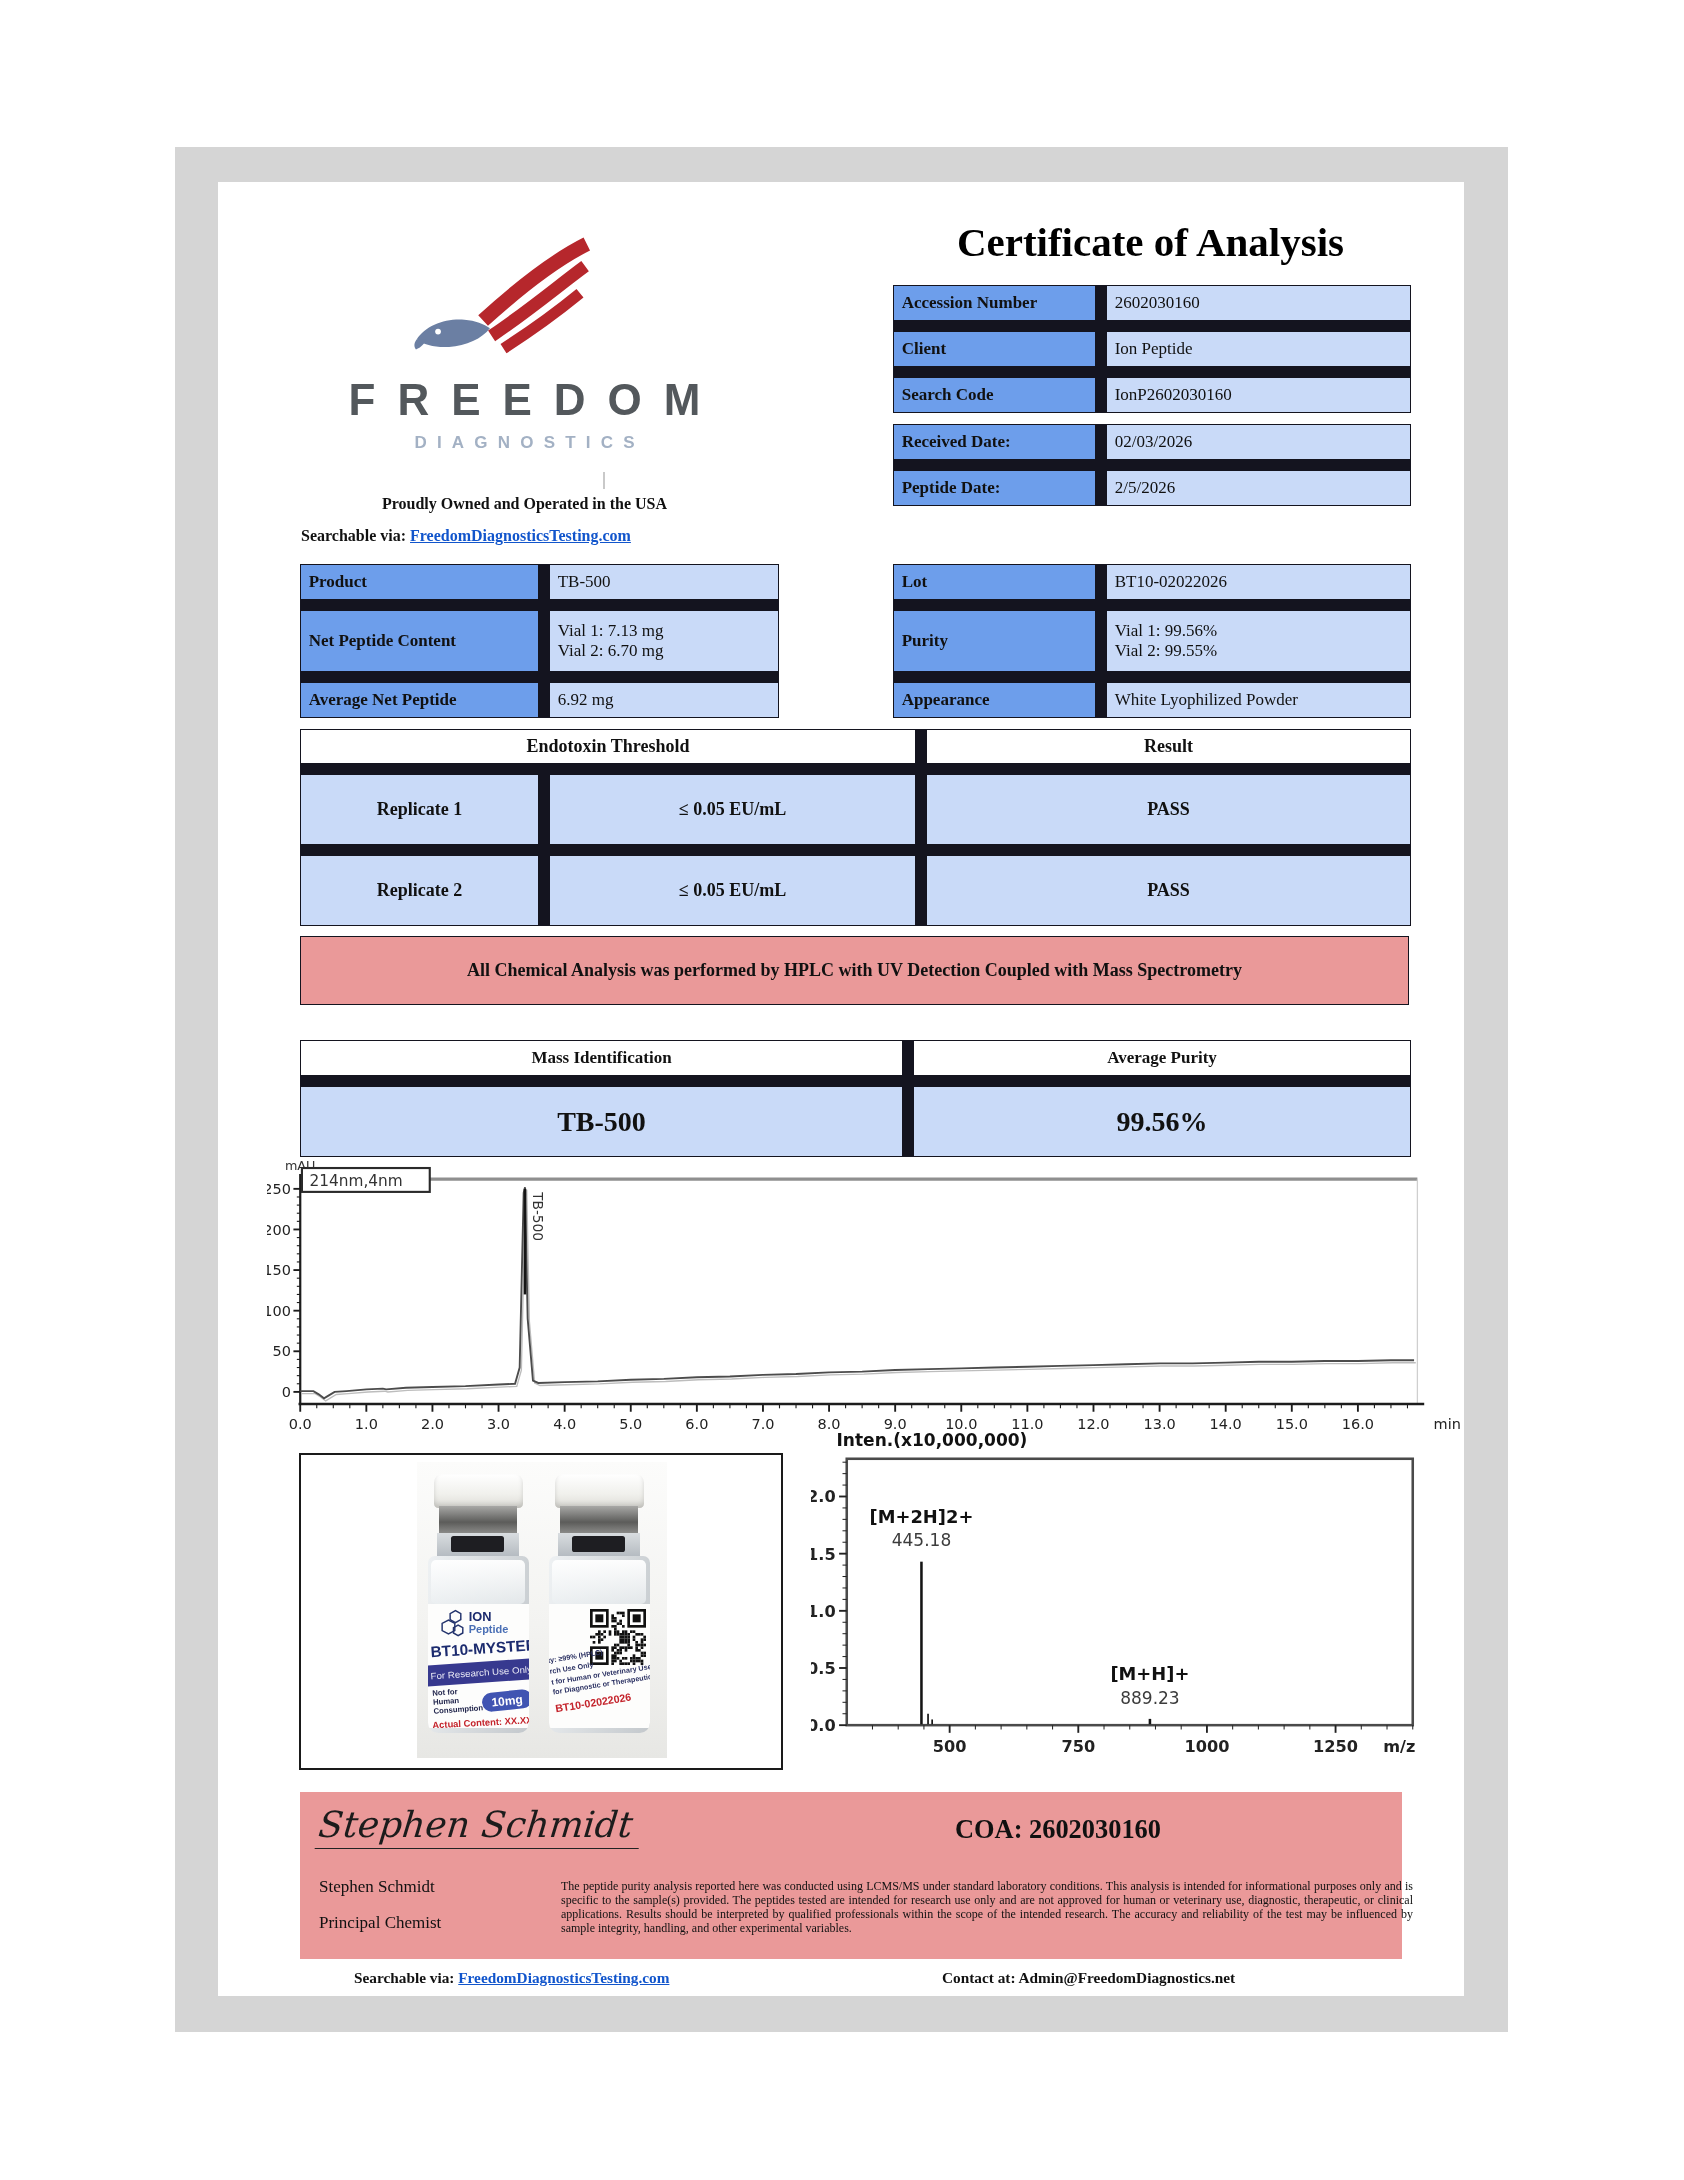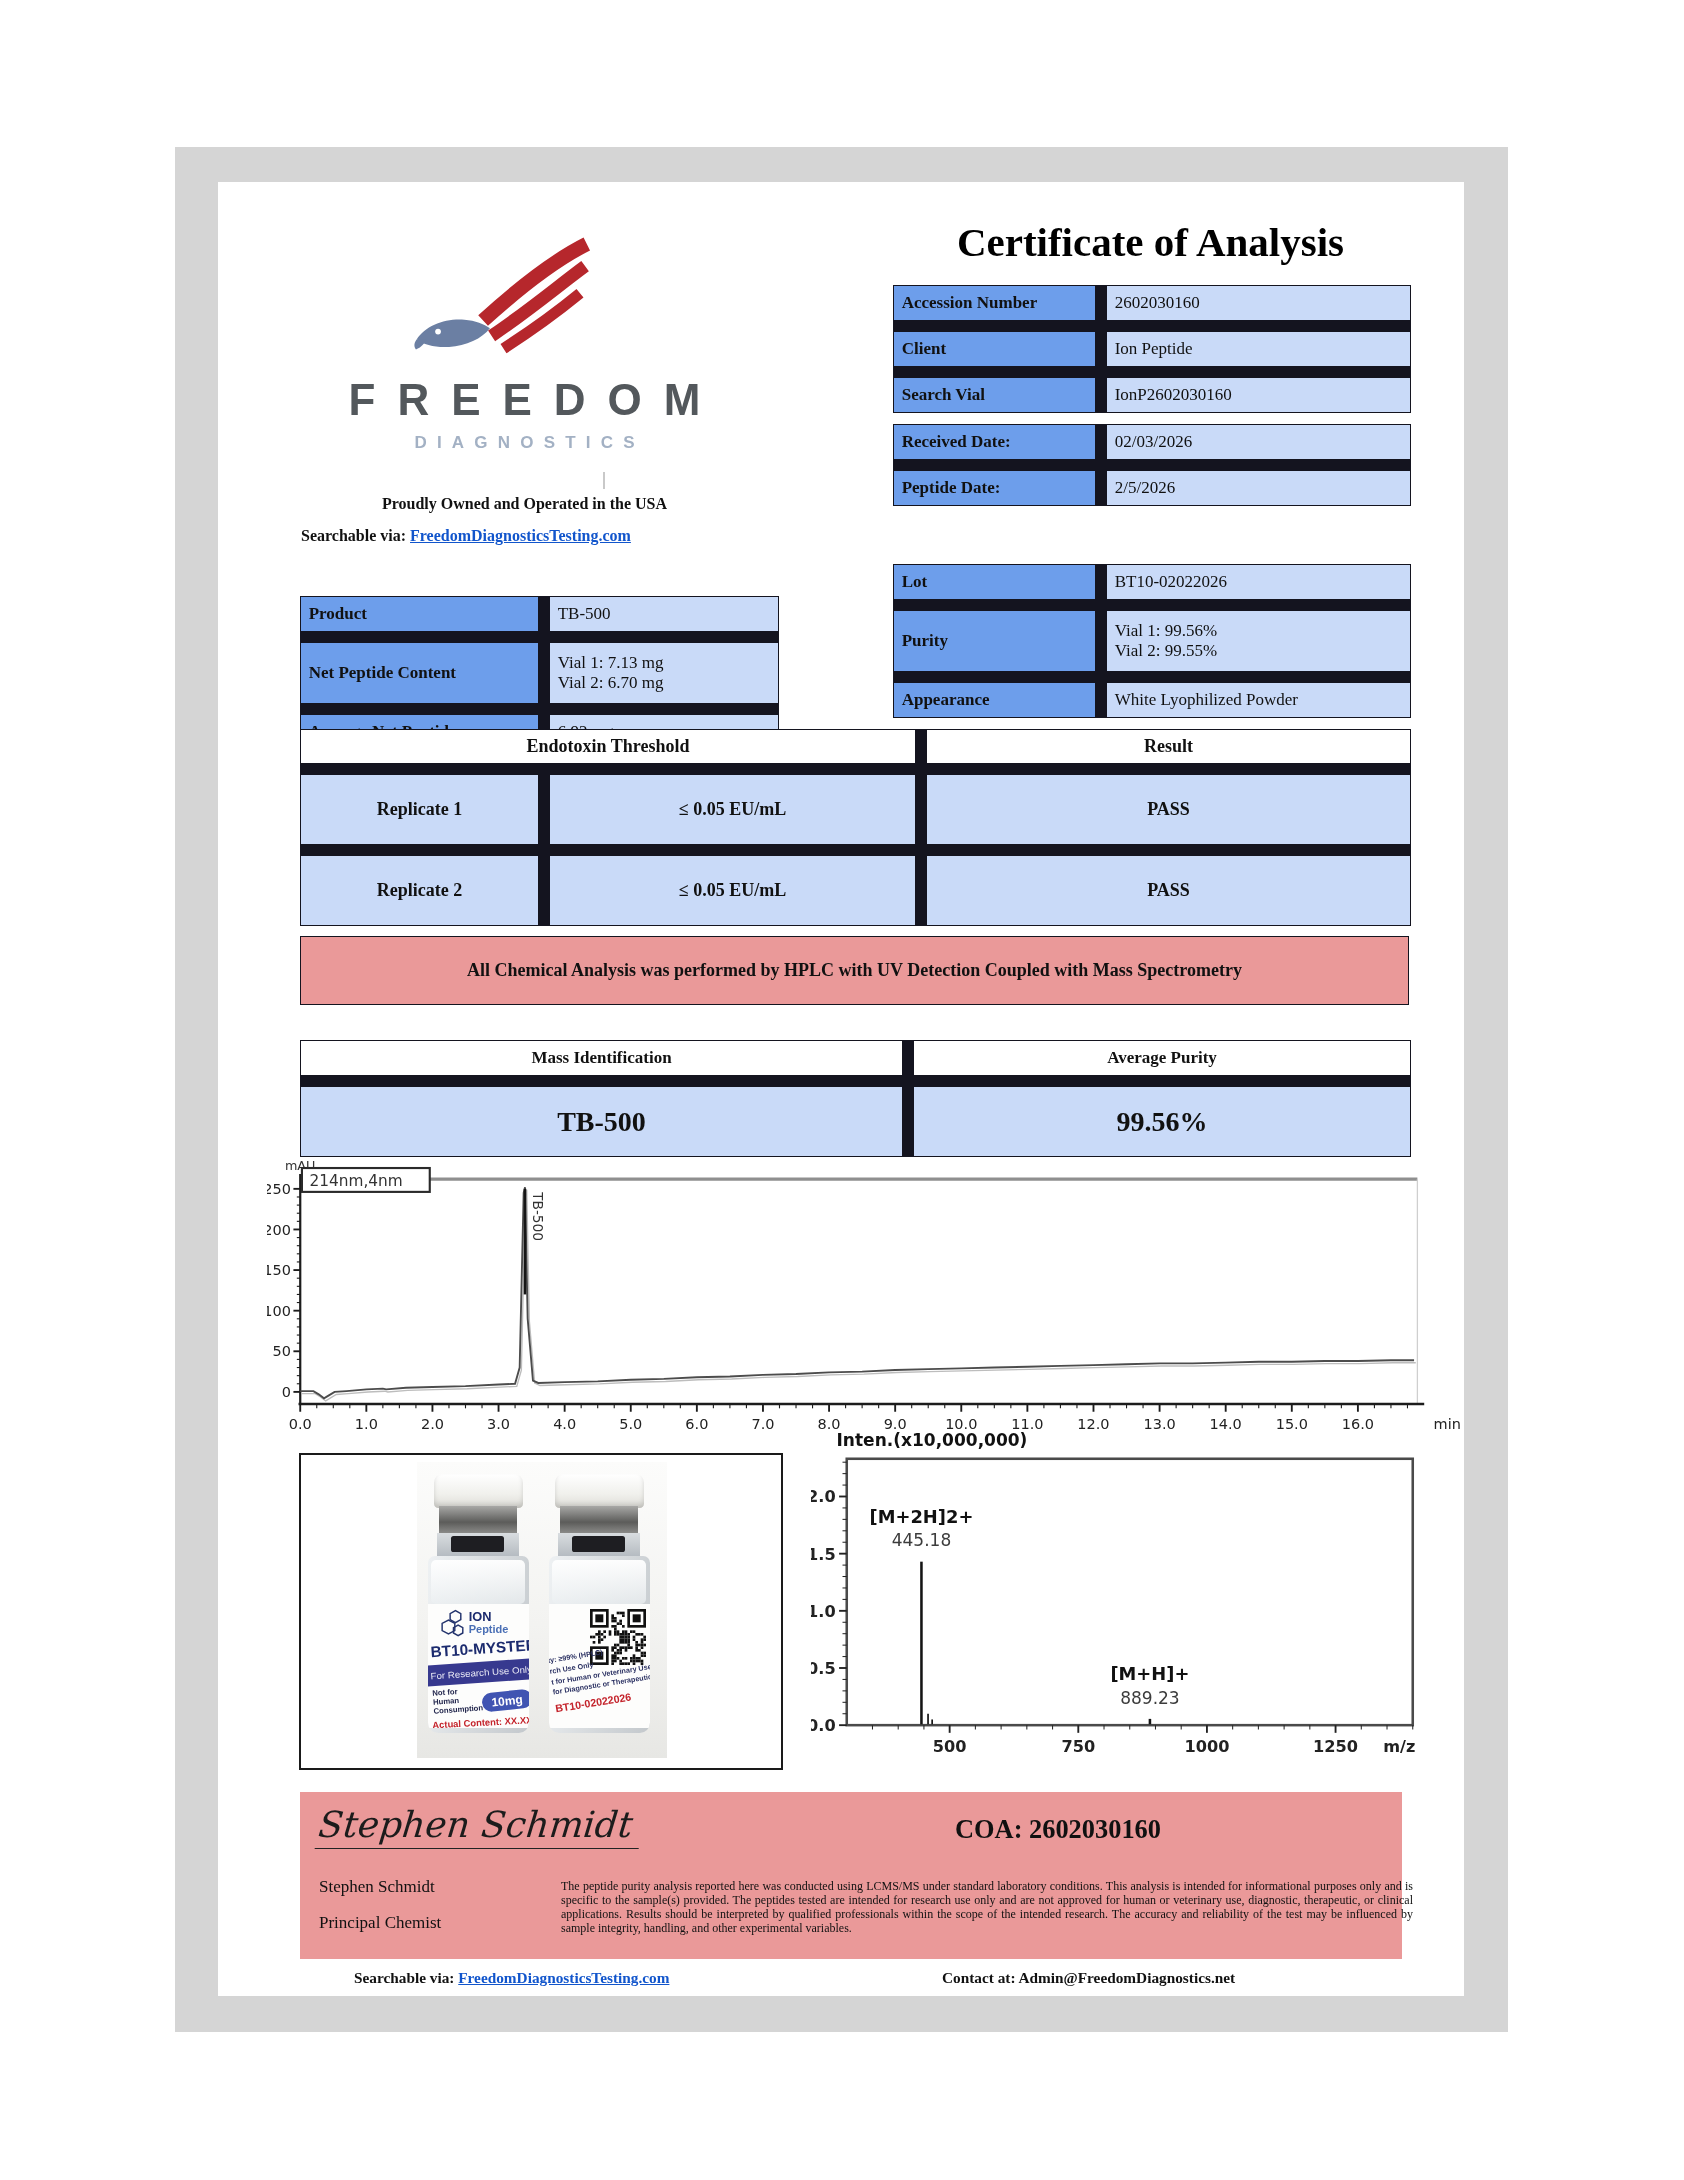--- a/index.html
+++ b/index.html
@@ -35,21 +35,21 @@
   .tbl .cell{display:flex;align-items:center;padding:1.7px 7.7px;font-size:17px;line-height:1.18;}
   .tbl .hd{background:#6d9eeb;font-weight:bold;}
   .tbl .vl{background:#c9daf8;}
   .tbl .wh{background:#ffffff;}
   .tbl .ctr{justify-content:center;text-align:center;}
   .tbl .two-line{flex-direction:column;align-items:flex-start;justify-content:center;}
   .tbl .two-line span{display:block;}
 
   .acc{left:675px;top:103px;width:516px;grid-template-columns:201px 1fr;grid-template-rows:34px 34px 34px;}
   .dates{left:675px;top:242px;width:516px;grid-template-columns:201px 1fr;grid-template-rows:34px 34px;}
-  .product{left:82px;top:382px;width:477px;grid-template-columns:237px 1fr;grid-template-rows:34px 60px 34px;margin-top:32px;}
+  .product{left:82px;top:382px;width:477px;grid-template-columns:237px 1fr;grid-template-rows:34px 60px 34px;}
   .lot{left:675px;top:382px;width:516px;grid-template-columns:201px 1fr;grid-template-rows:34px 60px 34px;}
   .endo{left:82px;top:547px;width:1109px;grid-template-columns:237px 365px 1fr;grid-template-rows:33px 69px 69px;}
   .endo .cell{font-weight:bold;font-size:18px;}
   .span2{grid-column:1/3;}
   .mass{left:82px;top:858px;width:1109px;grid-template-columns:601px 1fr;grid-template-rows:34px 69px;}
   .mass .cell{font-weight:bold;}
   .mass .big{font-size:28px;}
 
   .banner{position:absolute;left:82px;top:754px;width:1109px;height:69px;background:#ea9999;
     border:1.7px solid #14141f;box-sizing:border-box;display:flex;align-items:center;justify-content:center;
@@ -140,21 +140,21 @@
       <a href="#">FreedomDiagnosticsTesting.com</a>
     </div>
 
     <h1 class="title">Certificate of Analysis</h1>
 
     <div class="tbl acc">
       <div class="cell hd">Accession Number</div>
       <div class="cell vl">2602030160</div>
       <div class="cell hd">Client</div>
       <div class="cell vl">Ion Peptide</div>
-      <div class="cell hd">Search Vial</div>
+      <div class="cell hd">Search Code</div>
       <div class="cell vl">IonP2602030160</div>
     </div>
 
     <div class="tbl dates">
       <div class="cell hd">Received Date:</div>
       <div class="cell vl">02/03/2026</div>
       <div class="cell hd">Peptide Date:</div>
       <div class="cell vl">2/5/2026</div>
     </div>
 

